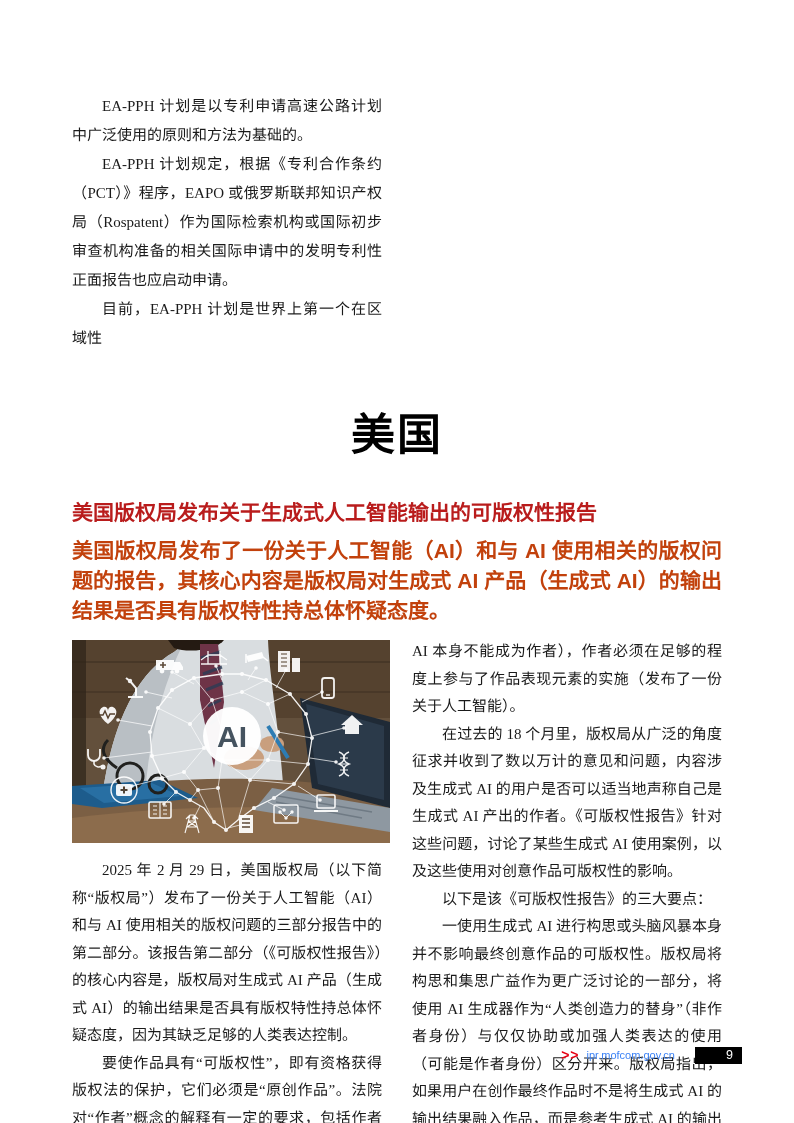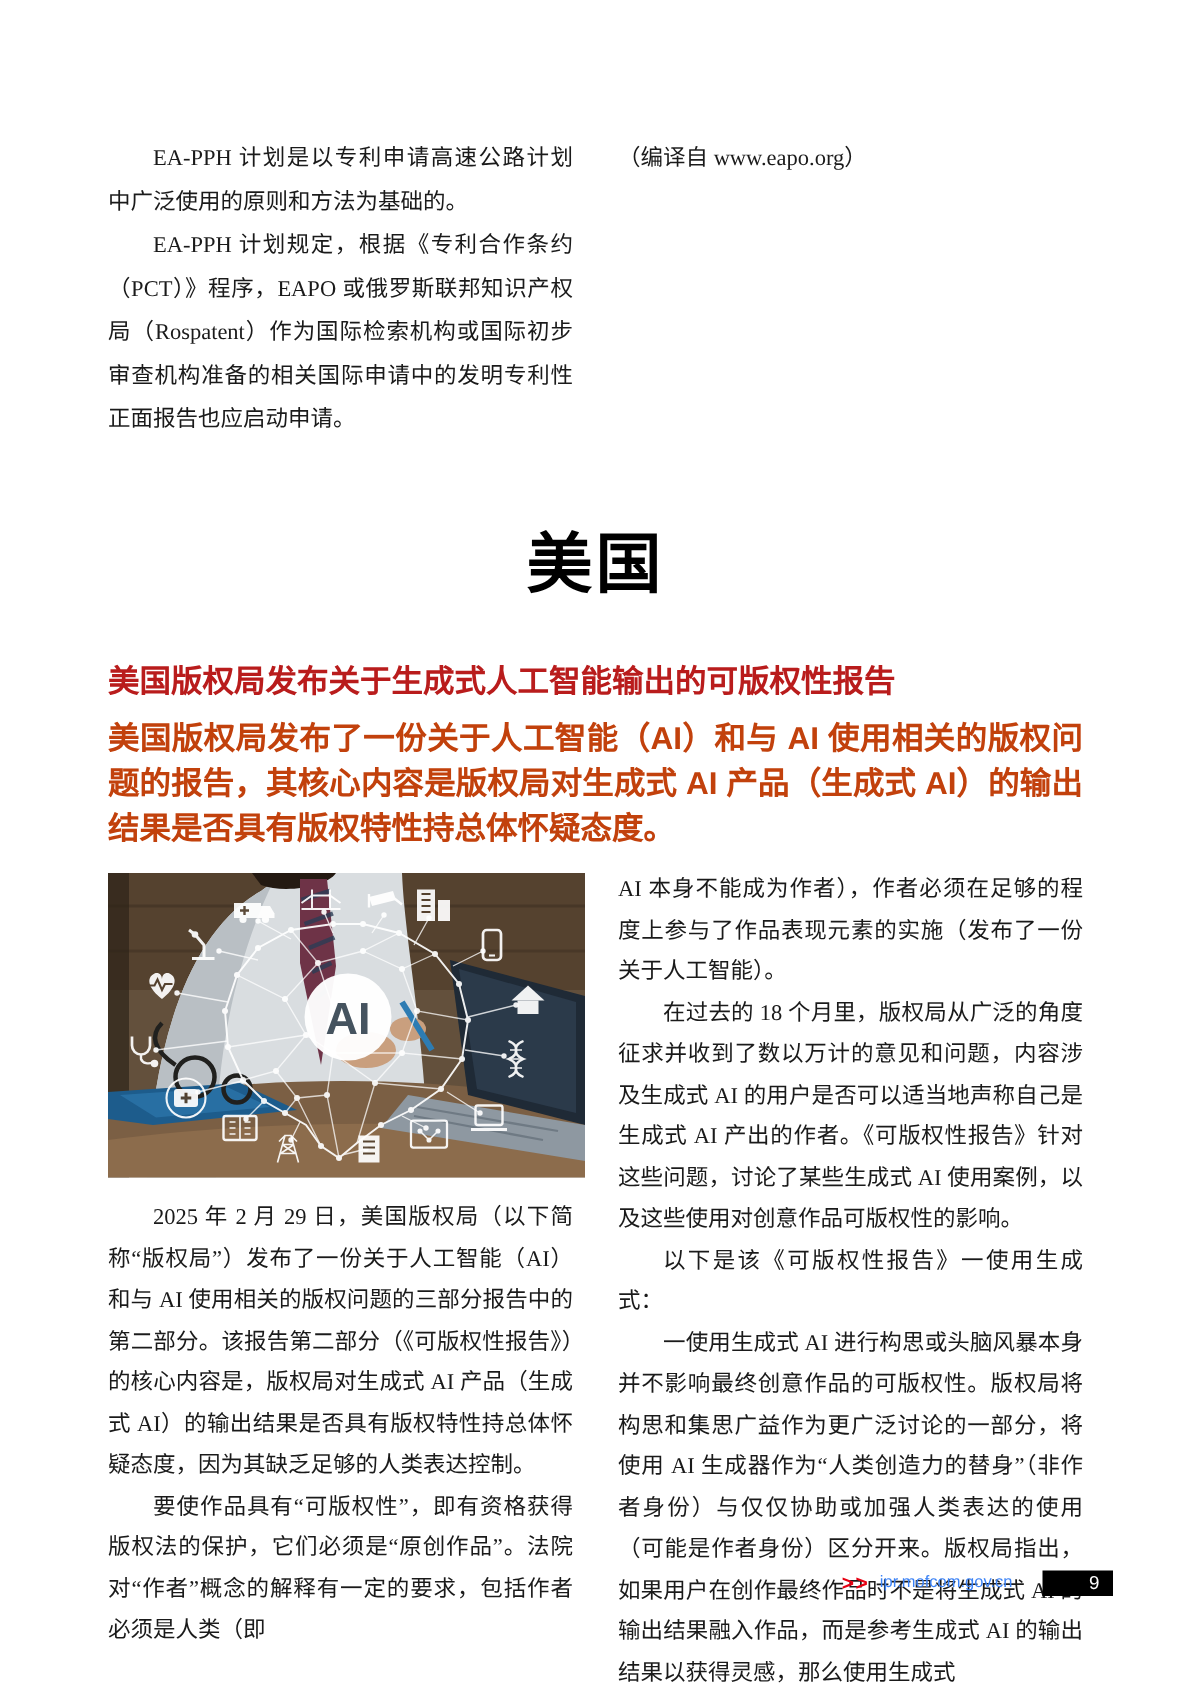--- a/index.html
+++ b/index.html
@@ -52,23 +52,23 @@
 </head>
 <body>
 
 <div class="page">
   <div class="content">
 
     <div class="cols">
       <div class="col">
         <p class="body indent">EA-PPH 计划是以专利申请高速公路计划中广泛使用的原则和方法为基础的。</p>
         <p class="body indent">EA-PPH 计划规定，根据《专利合作条约（PCT）》程序，EAPO 或俄罗斯联邦知识产权局（Rospatent）作为国际检索机构或国际初步审查机构准备的相关国际申请中的发明专利性正面报告也应启动申请。</p>
-      </div>
-      <div class="col">
-        <p class="body source-line">（编译自 www.eapo.org）</p>
+        <p class="body indent">目前，EA-PPH 计划是世界上第一个在区域性</p>
+      </div>
+      <div class="col">
       </div>
     </div>
 
     <h1 class="country-title">美国</h1>
 
     <h2 class="headline">美国版权局发布关于生成式人工智能输出的可版权性报告</h2>
     <p class="lead">美国版权局发布了一份关于人工智能（AI）和与 AI 使用相关的版权问题的报告，其核心内容是版权局对生成式 AI 产品（生成式 AI）的输出结果是否具有版权特性持总体怀疑态度。</p>
 
     <div class="cols art">
       <div class="col">
@@ -247,21 +247,21 @@
           </g>
         </svg>
 
         <p class="body indent">2025 年 2 月 29 日，美国版权局（以下简称“版权局”）发布了一份关于人工智能（AI）和与 AI 使用相关的版权问题的三部分报告中的第二部分。该报告第二部分（《可版权性报告》）的核心内容是，版权局对生成式 AI 产品（生成式 AI）的输出结果是否具有版权特性持总体怀疑态度，因为其缺乏足够的人类表达控制。</p>
         <p class="body indent">要使作品具有“可版权性”，即有资格获得版权法的保护，它们必须是“原创作品”。法院对“作者”概念的解释有一定的要求，包括作者必须是人类（即</p>
       </div>
 
       <div class="col">
         <p class="body">AI 本身不能成为作者），作者必须在足够的程度上参与了作品表现元素的实施（发布了一份关于人工智能）。</p>
         <p class="body indent">在过去的 18 个月里，版权局从广泛的角度征求并收到了数以万计的意见和问题，内容涉及生成式 AI 的用户是否可以适当地声称自己是生成式 AI 产出的作者。《可版权性报告》针对这些问题，讨论了某些生成式 AI 使用案例，以及这些使用对创意作品可版权性的影响。</p>
-        <p class="body indent">以下是该《可版权性报告》一使用生成式：</p>
+        <p class="body indent">以下是该《可版权性报告》的三大要点：</p>
         <p class="body indent">一使用生成式 AI 进行构思或头脑风暴本身并不影响最终创意作品的可版权性。版权局将构思和集思广益作为更广泛讨论的一部分，将使用 AI 生成器作为“人类创造力的替身”（非作者身份）与仅仅协助或加强人类表达的使用（可能是作者身份）区分开来。版权局指出，如果用户在创作最终作品时不是将生成式 AI 的输出结果融入作品，而是参考生成式 AI 的输出结果以获得灵感，那么使用生成式</p>
       </div>
     </div>
   </div>
 
   <div class="footer">
     <span class="chevrons">&gt;&gt;</span>
     <span class="site">ipr.mofcom.gov.cn</span>
     <span class="pagebox">9</span>
   </div>

